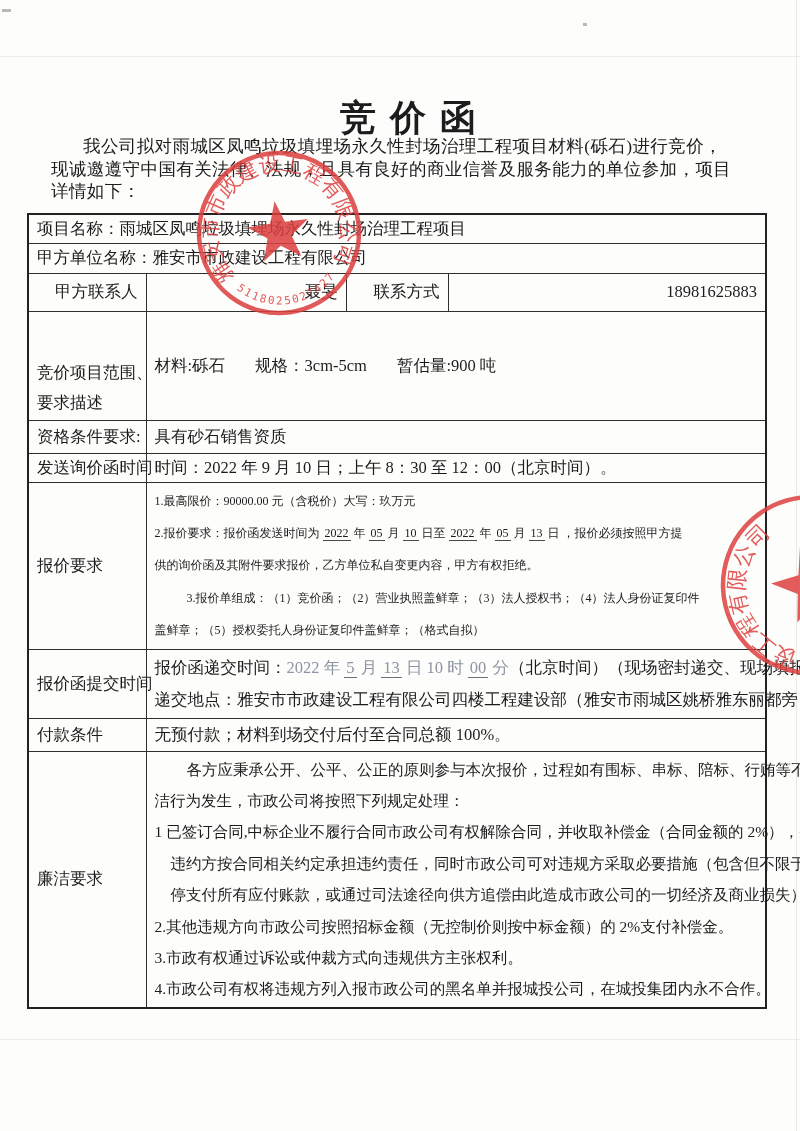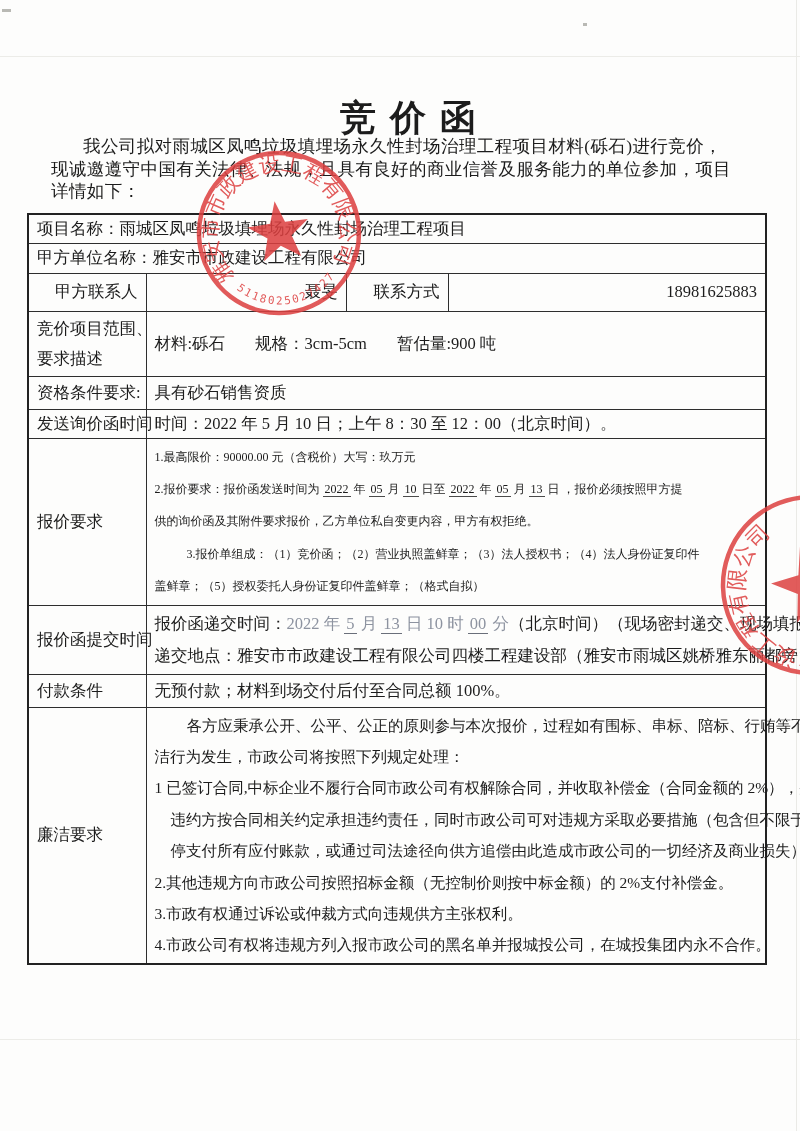--- a/index.html
+++ b/index.html
@@ -89,36 +89,36 @@
 
     <tr style="height:38px;text-align:right;">
       <td class="lbl nowrap">甲方联系人</td>
       <td class="content nowrap" style="padding-left:30px;">聂旻</td>
       <td class="content nowrap">联系方式</td>
       <td class="content nowrap">18981625883</td>
     </tr>
 
     <tr style="height:61px;">
       <td class="lbl">
-        <div class="ln nowrap" style="line-height:30px;">竞价项目范围、</div>
+        <div class="ln nowrap" style="line-height:30px;margin-top:44px;">竞价项目范围、</div>
         <div class="ln nowrap" style="line-height:30px;">要求描述</div>
       </td>
       <td colspan="3" class="content nowrap">
         <span>材料:砾石</span><span class="scope-gap"></span><span>规格：3cm-5cm</span><span class="scope-gap"></span><span>暂估量:900 吨</span>
       </td>
     </tr>
 
     <tr style="height:33px;">
       <td class="lbl nowrap">资格条件要求:</td>
       <td colspan="3" class="content nowrap">具有砂石销售资质</td>
     </tr>
 
     <tr style="height:29px;">
       <td class="lbl nowrap">发送询价函时间</td>
-      <td colspan="3" class="content nowrap">时间：2022 年 5 月 10 日；上午 8：30 至 12：00（北京时间）。</td>
+      <td colspan="3" class="content nowrap">时间：2022 年 9 月 10 日；上午 8：30 至 12：00（北京时间）。</td>
     </tr>
 
     <tr class="r-quote" style="height:162px;">
       <td class="lbl nowrap">报价要求</td>
       <td colspan="3" class="content lines">
         <div class="ln">1.最高限价：90000.00 元（含税价）大写：玖万元</div>
         <div class="ln"><span>2.报价要求：报价函发送时间为 </span><span class="u">2022</span><span> 年 </span><span class="u">05</span><span> 月 </span><span class="u">10</span><span> 日至 </span><span class="u">2022</span><span> 年 </span><span class="u">05</span><span> 月 </span><span class="u">13</span><span> 日 ，报价必须按照甲方提</span></div>
         <div class="ln">供的询价函及其附件要求报价，乙方单位私自变更内容，甲方有权拒绝。</div>
         <div class="ln indent2">3.报价单组成：（1）竞价函；（2）营业执照盖鲜章；（3）法人授权书；（4）法人身份证复印件</div>
         <div class="ln">盖鲜章；（5）授权委托人身份证复印件盖鲜章；（格式自拟）</div>

